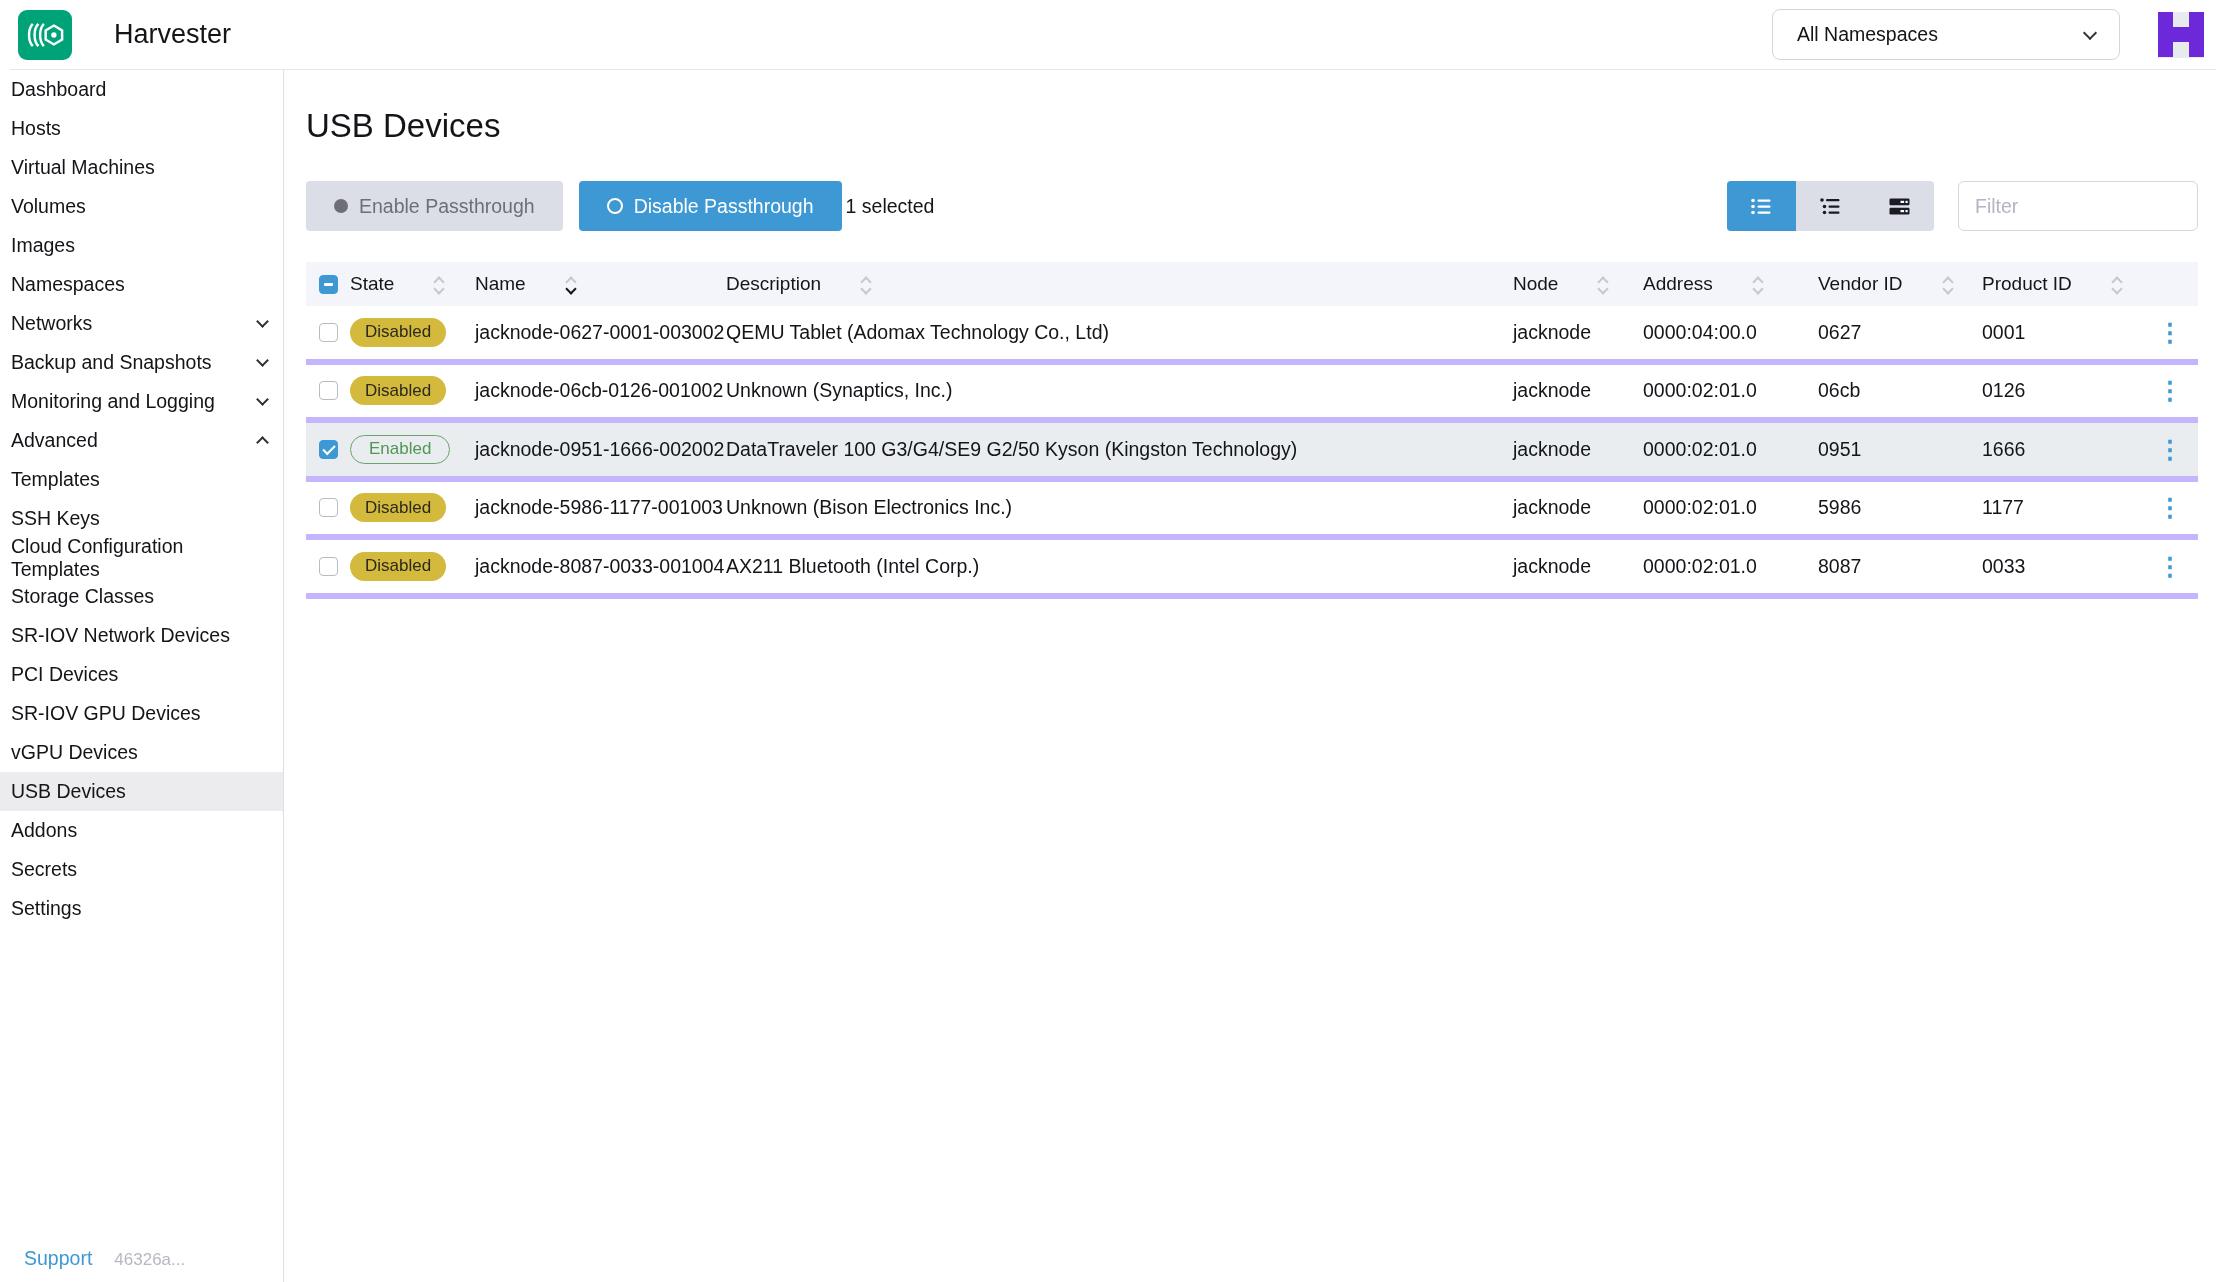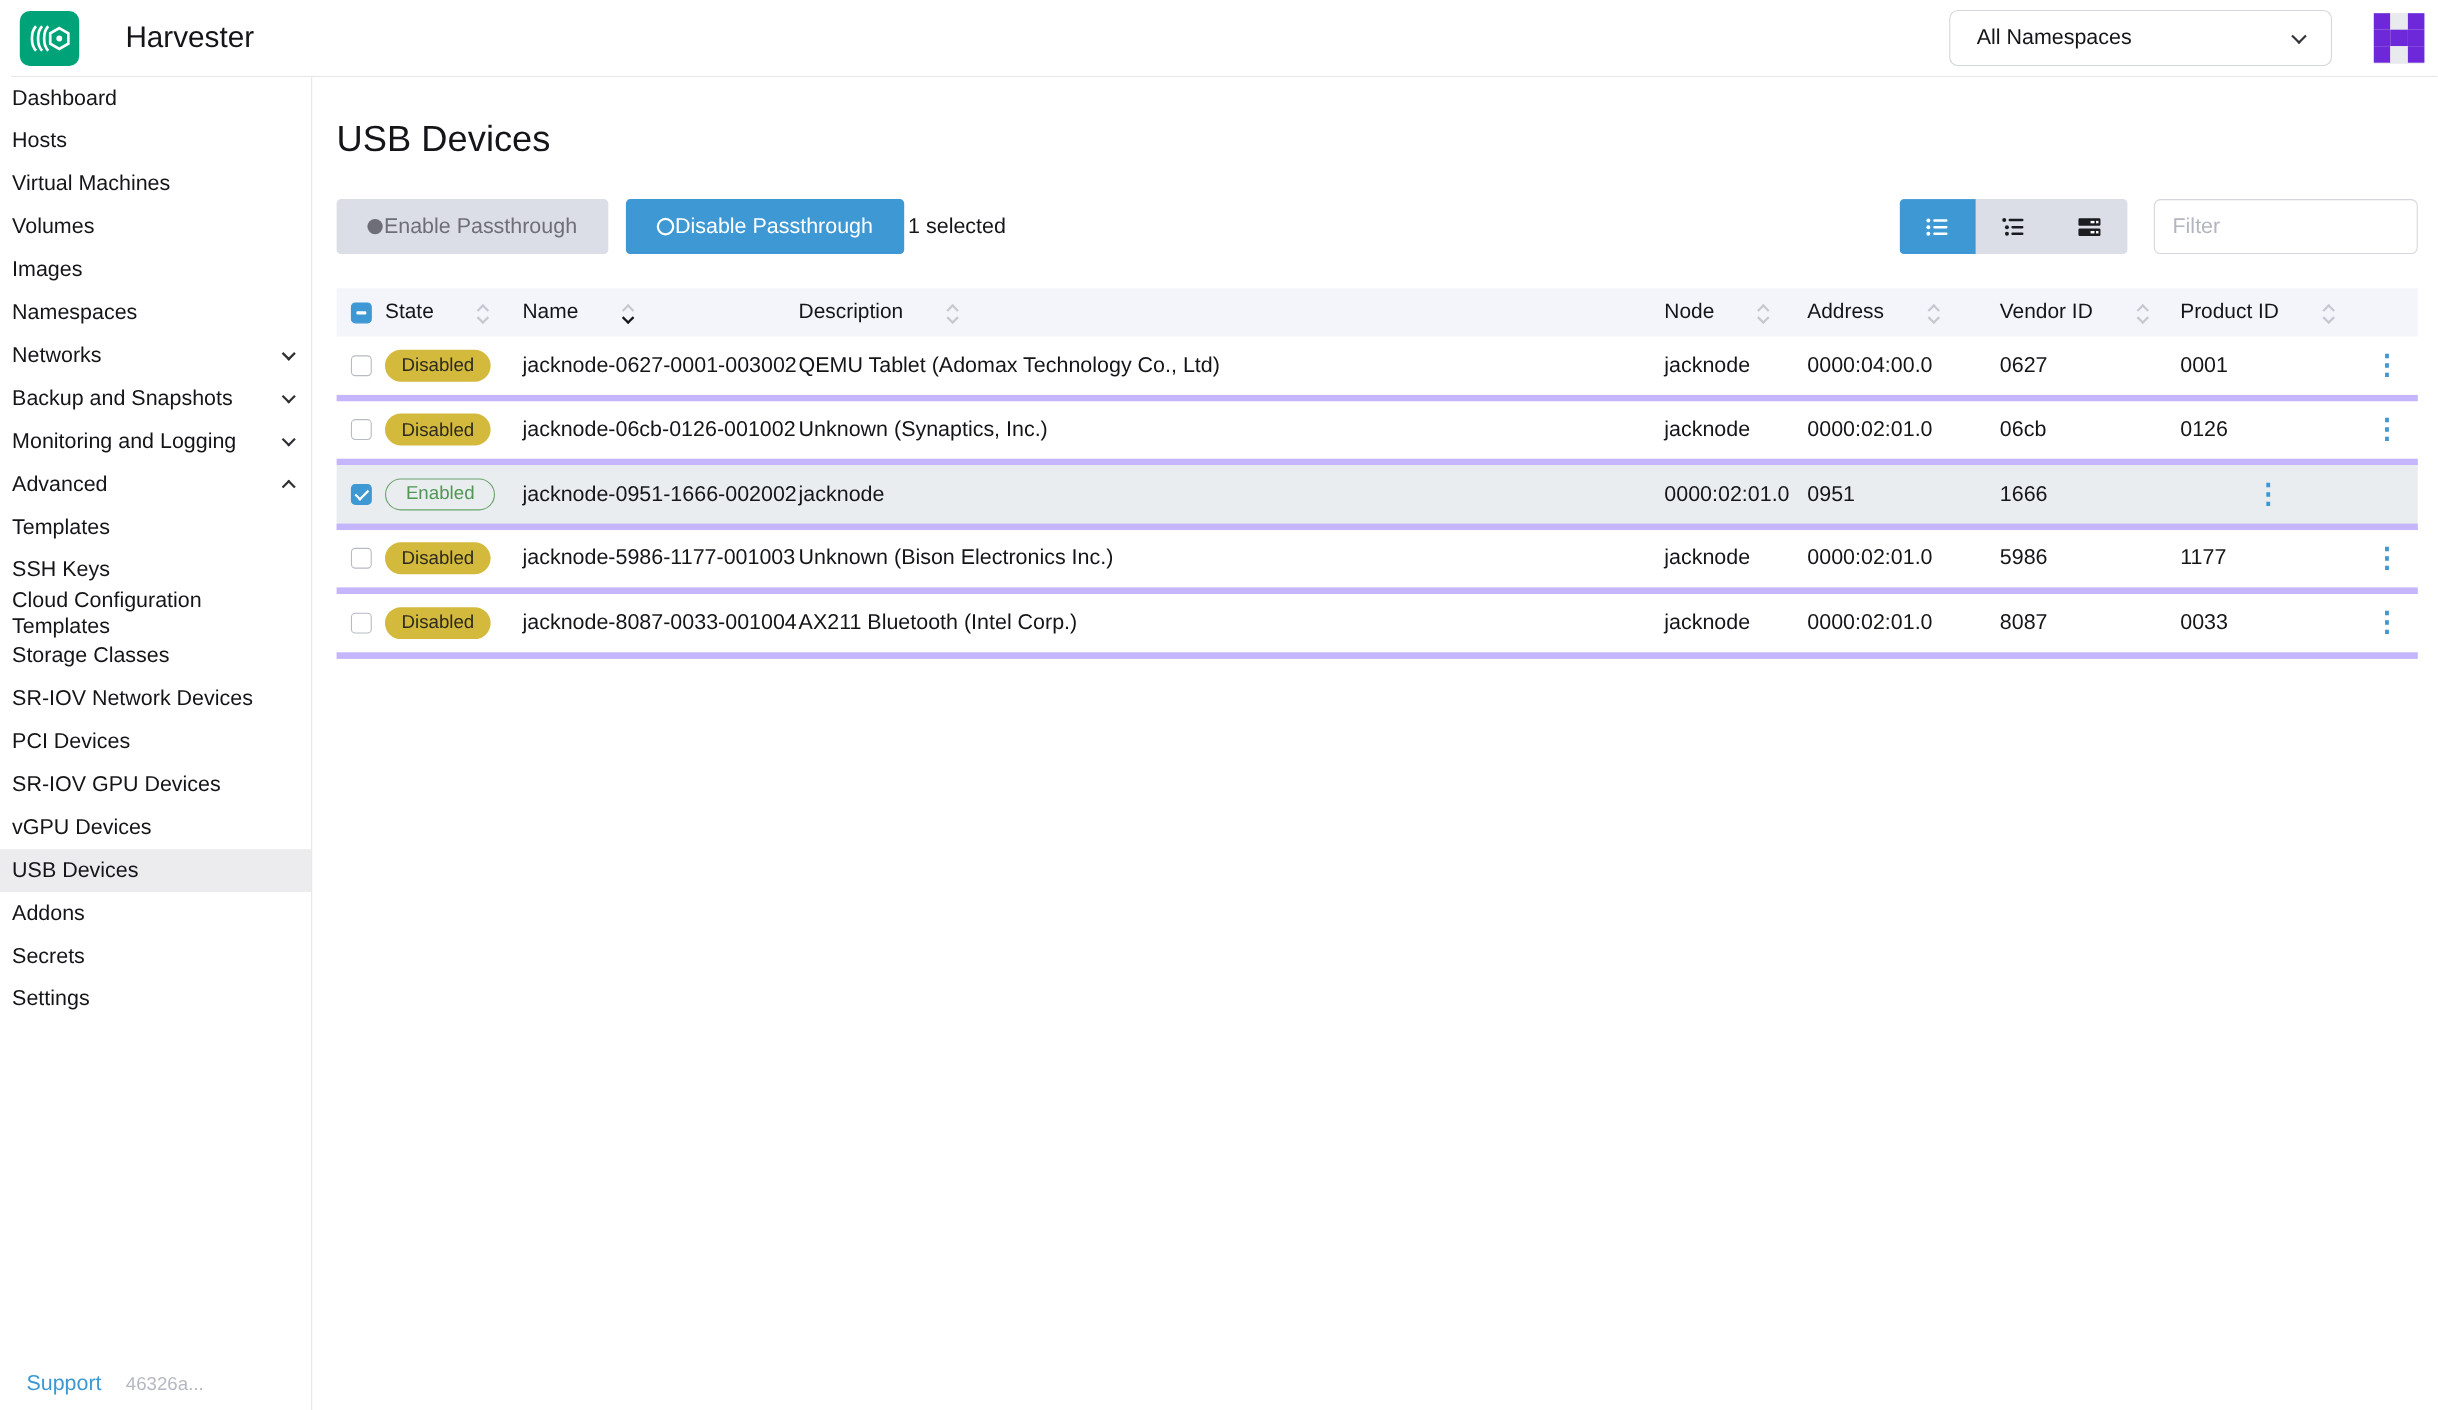--- a/index.html
+++ b/index.html
@@ -38,21 +38,21 @@
   .nav li[data-chevron="up"]   .chev { display:block; transform:rotate(225deg); margin-top:4px; }
   .sidebar-footer { position:absolute; bottom:12px; left:24px; display:flex;
     align-items:baseline; gap:22px; }
   .support-link { color:#3d98d3; font-size:19.5px; cursor:pointer; }
   .version-text { color:#b6b8c2; font-size:17px; }
   
   .main { position:absolute; top:70px; left:284px; right:0; bottom:0;
     padding:0 18px 0 22px; background:#fff; }
   .page-title { margin-top:36px; font-size:33px; font-weight:500; line-height:40px; }
   .actions-row { margin-top:35px; display:flex; align-items:center; height:50px; }
-  .btn { display:inline-flex; align-items:center; gap:1px; height:50px; padding:0 28px;
+  .btn { display:inline-flex; align-items:center; gap:11px; height:50px; padding:0 28px;
     border-radius:4px; font-size:19.5px; border:none; cursor:pointer;
     font-family:"Liberation Sans", sans-serif; }
   .btn-disabled { background:#dcdee7; color:#6e6e78; cursor:default; }
   .dot-icon { width:14px; height:14px; border-radius:50%; background:#6e6e78; }
   .btn-primary { background:#3d98d3; color:#fff; margin-left:16px; }
   .ring-icon { width:16px; height:16px; border-radius:50%; border:2.5px solid #fff; }
   .selected-count { margin-left:4px; font-size:19.5px; color:#141419; }
   .actions-spacer { flex:1; }
   .view-toggle { display:flex; height:50px; background:#dcdee7; border-radius:4px; overflow:hidden; }
   .vt-btn { width:69px; display:flex; align-items:center; justify-content:center; cursor:pointer; }
@@ -391,20 +391,21 @@
         </div>
 
         <div class="tr" data-selected="true">
           <div class="td td-cb">
             <span class="cb"></span>
           </div>
           <div class="td td-state">
             <span class="badge" data-state="Enabled">Enabled</span>
           </div>
           <div class="td td-name">jacknode-0951-1666-002002</div>
+          <div class="td td-desc">DataTraveler 100 G3/G4/SE9 G2/50 Kyson (Kingston Technology)</div>
           <div class="td td-node">jacknode</div>
           <div class="td td-addr">0000:02:01.0</div>
           <div class="td td-vendor">0951</div>
           <div class="td td-product">1666</div>
           <div class="td td-actions">
             <span class="kebab">⋮</span>
           </div>
         </div>
 
         <div class="tr" data-selected="false">

